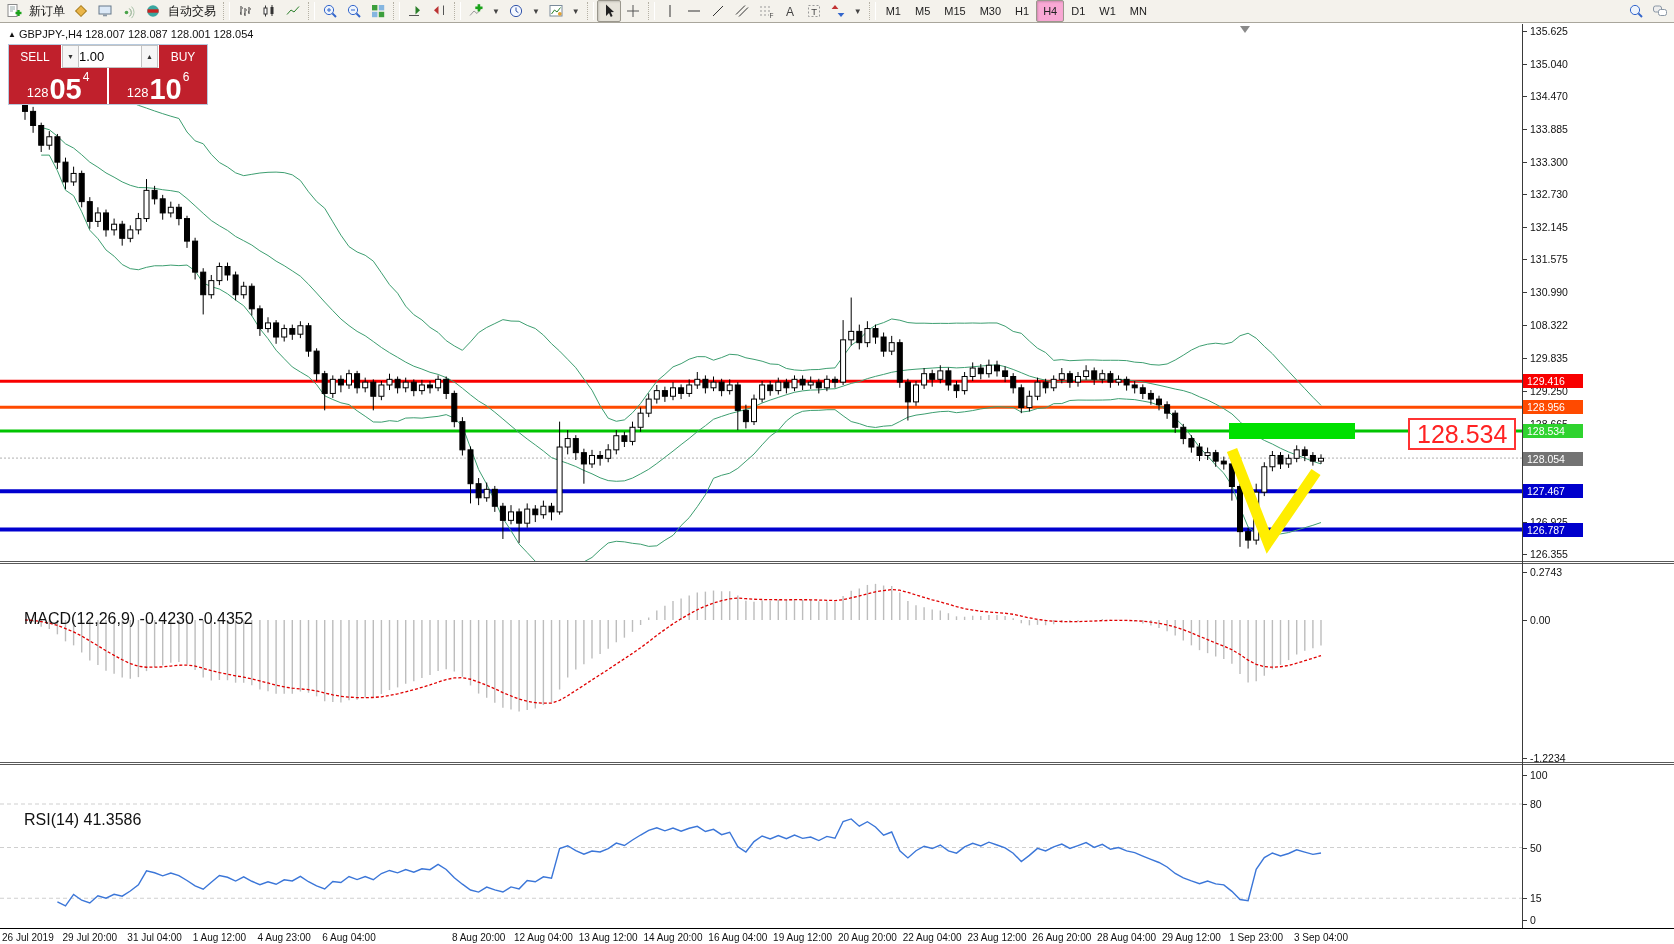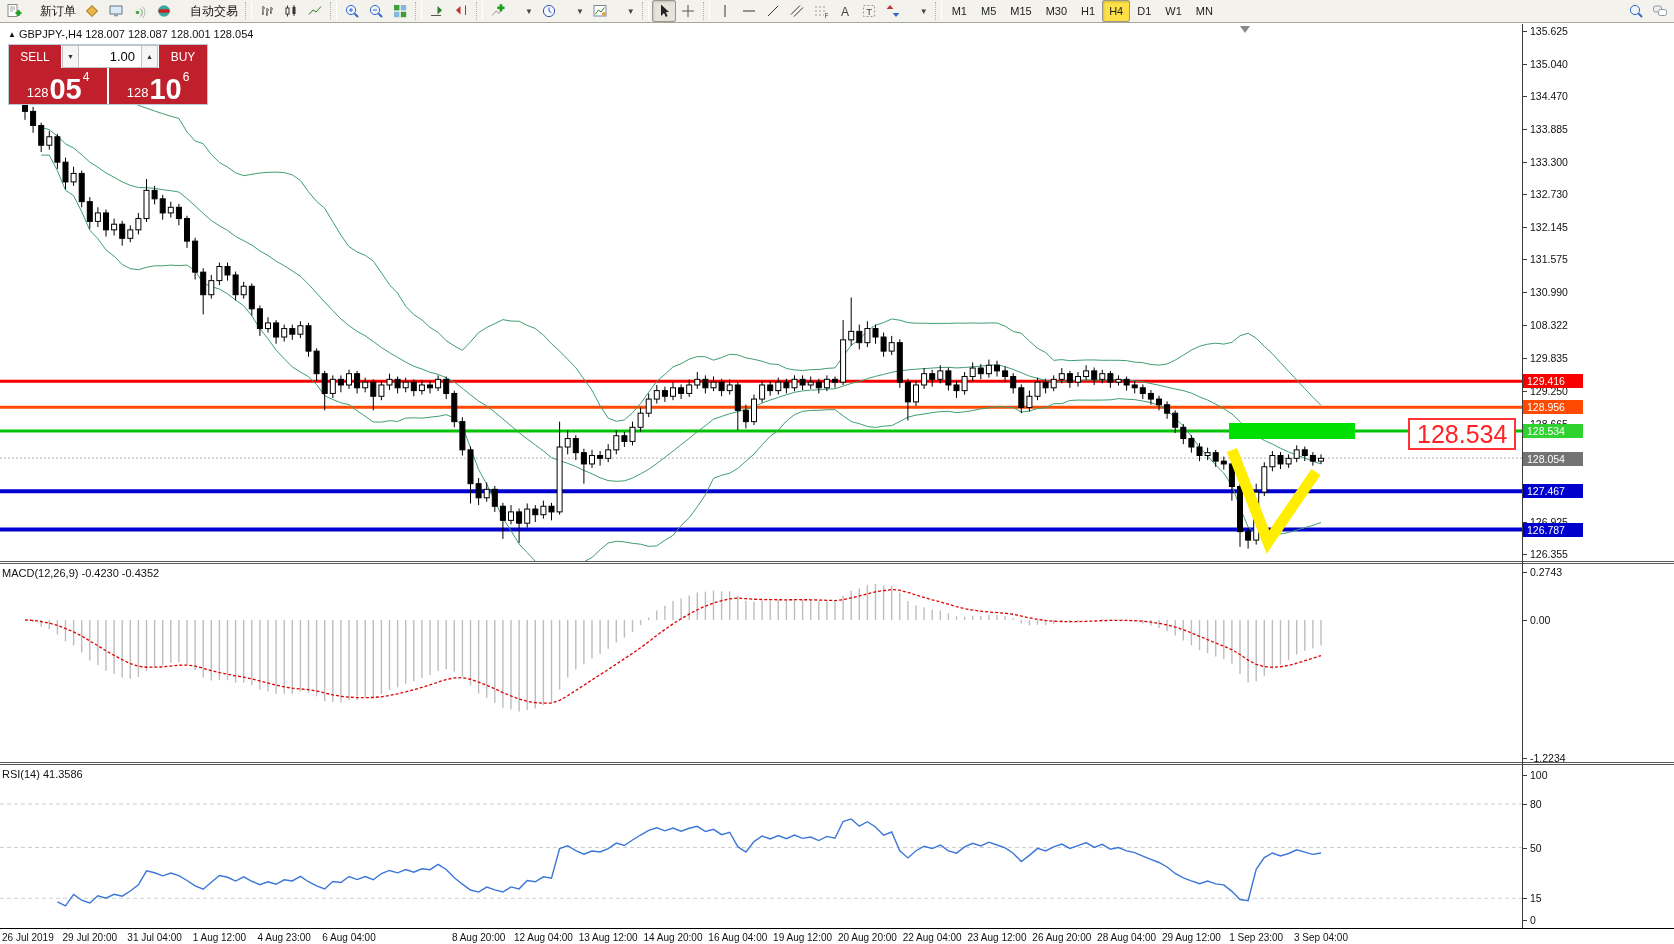--- a/index.html
+++ b/index.html
@@ -1,54 +1,54 @@
 <!DOCTYPE html>
 <html><head>
 <meta charset="utf-8">
 <style>
   html,body{margin:0;padding:0;background:#d8d4cc;}
   #app{position:relative;width:1674px;height:944px;background:#fff;overflow:hidden;
        font-family:"Liberation Sans",sans-serif;-webkit-font-smoothing:antialiased;}
   
   #toolbar{position:absolute;left:0;top:0;width:1674px;height:23px;background:#f4f2ec;
            border-bottom:1px solid #a9a69c;display:flex;align-items:center;padding:0 2px;box-sizing:border-box;}
-  .tb-btn{display:flex;align-items:center;gap:18px;height:20px;padding:0 3px;border:1px solid transparent;
+  .tb-btn{display:flex;align-items:center;gap:7px;height:20px;padding:0 3px;border:1px solid transparent;
           border-radius:2px;cursor:pointer;}
   .tb-btn.active{border-color:#9a978d;background:#e6e3da;box-shadow:inset 1px 1px 2px rgba(0,0,0,.15);}
   .tb-btn svg{display:block;}
   .tb-lab{font-size:12px;color:#111;white-space:nowrap;}
   .tb-dd{font-size:8px;color:#444;margin-left:1px;}
   .tb-sep{width:5px;height:18px;margin:0 3px;border-left:1px dotted #b5b1a5;border-right:1px solid #fff;}
   .tb-tf{font-size:11px;color:#222;padding:2px 6px;height:16px;line-height:16px;border:1px solid transparent;border-radius:2px;cursor:pointer;}
-  .tb-tf.active{border-color:#9a978d;background:#fde047;box-shadow:inset 1px 1px 2px rgba(0,0,0,.18);}
+  .tb-tf.active{border-color:#9a978d;background:#f9a8d4;box-shadow:inset 1px 1px 2px rgba(0,0,0,.18);}
   .tb-spacer{flex:1;}
   
   .pane-sep{position:absolute;left:0;width:1674px;height:3px;background:#fff;
             border-top:1px solid #5a5a5a;border-bottom:1px solid #5a5a5a;box-sizing:border-box;}
   #axis-line{position:absolute;left:1522px;top:24px;width:1px;height:904px;background:#3a3a3a;}
   #time-axis{position:absolute;left:0;top:928px;width:1674px;height:16px;background:#fff;border-top:1px solid #000;}
   .t-lab{position:absolute;top:3px;font-size:10px;color:#111;white-space:nowrap;transform:translateX(-50%);}
   .y-tick{position:absolute;font-size:10.5px;color:#111;left:1530px;transform:translateY(-50%);white-space:nowrap;}
   .y-tickmark{position:absolute;left:1522px;width:5px;height:1px;background:#3a3a3a;}
   .y-badge{position:absolute;left:1523px;height:14px;min-width:52px;color:#fff;font-size:10.5px;
            line-height:14px;padding:0 4px;transform:translateY(-50%);white-space:nowrap;}
-  .ind-label{position:absolute;font-size:11px;color:#111;left:2px;}
+  .ind-label{position:absolute;font-size:16px;color:#111;left:24px;margin-top:43px;}
   #symbol-line{position:absolute;left:8px;top:28px;font-size:11px;color:#111;}
   #symbol-line .tri{font-size:8px;vertical-align:1px;margin-right:3px;}
   #shift-marker{position:absolute;left:1240px;top:26px;width:0;height:0;
                 border-left:5px solid transparent;border-right:5px solid transparent;border-top:7px solid #8a8a8a;}
   svg.layer{position:absolute;left:0;}
   
   #quote-panel{position:absolute;left:8px;top:44px;width:198px;border:1px solid #b7cade;background:#f1f1f1;}
   #qp-row1{display:flex;height:23px;}
   .qp-btn{background:#c0202c;color:#fff;font-size:12px;display:flex;align-items:center;justify-content:center;cursor:pointer;}
   #qp-sell{width:52px;border-right:1px solid #fff;}
   #qp-buy{width:48px;border-left:1px solid #fff;}
   .qp-spin{width:17px;background:#f6f6f6;border:1px solid #c2c2c2;box-sizing:border-box;display:flex;align-items:center;justify-content:center;font-size:7px;color:#333;cursor:pointer;}
-  #qp-vol{width:62px;border:1px solid #c2c2c2;border-left:none;border-right:none;font-size:13px;text-align:right;padding:0 6px 0 0;box-sizing:border-box;font-family:"Liberation Sans",sans-serif;}
+  #qp-vol{width:62px;border:1px solid #c2c2c2;border-left:none;border-right:none;font-size:13px;padding:0 6px 0 0;box-sizing:border-box;font-family:"Liberation Sans",sans-serif;}
   #qp-row2{display:flex;height:36px;background:#fff;gap:2px;}
   .qp-price{flex:1;background:#c0202c;color:#fff;display:flex;align-items:flex-end;justify-content:center;padding-bottom:2px;cursor:pointer;}
   .qp-pre{font-size:13px;margin-bottom:2px;}
   .qp-big{font-size:29px;font-weight:bold;line-height:26px;margin:0 1px;}
   .qp-sup{font-size:12px;align-self:flex-start;margin-top:2px;}
   
   #pivot-note{position:absolute;left:1367px;top:330px;font-size:30px;font-weight:bold;color:#00a73c;
               letter-spacing:3px;text-shadow:2px 2px 1px rgba(140,230,150,.9);white-space:nowrap;}
   #price-callout{position:absolute;left:1408px;top:418px;height:28px;background:#fff;border:2px solid #f33;
                  color:#f22;font-size:25px;line-height:28px;padding:0 7px;}

